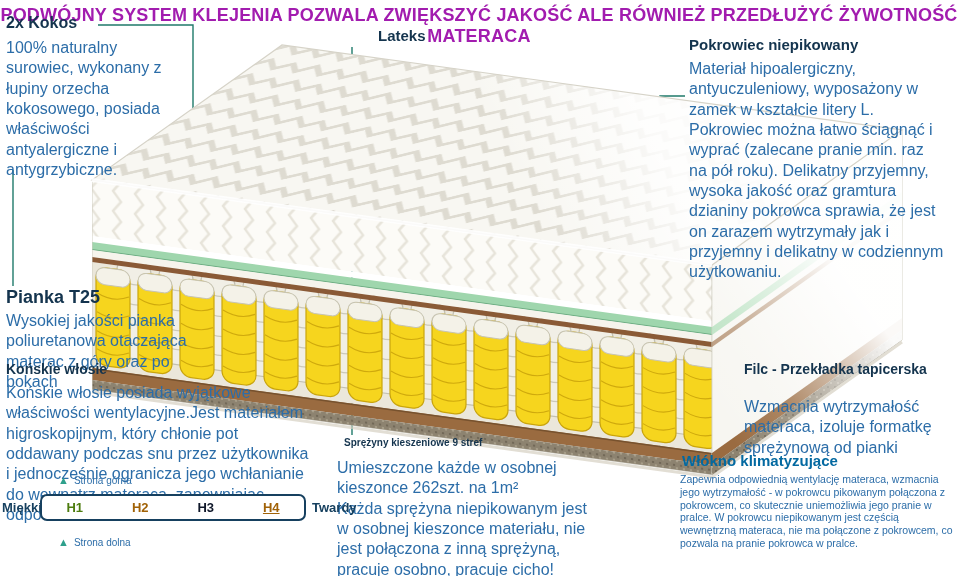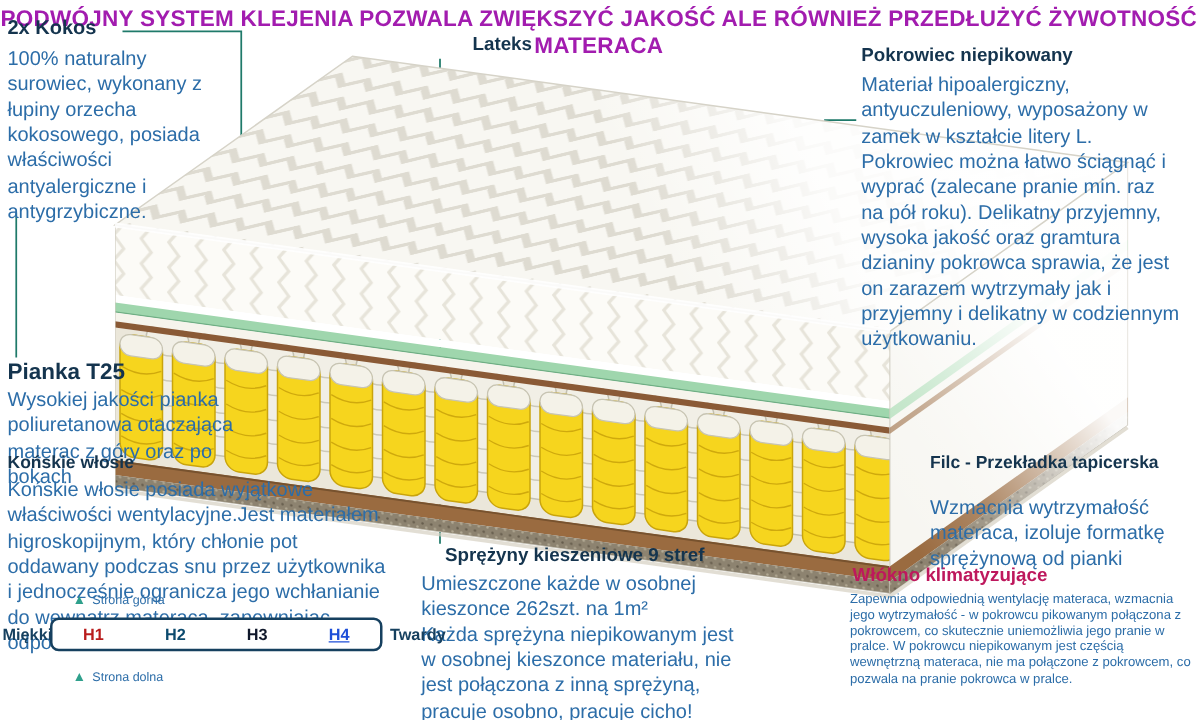--- a/index.html
+++ b/index.html
@@ -4,21 +4,21 @@
 <style>
   *{margin:0;padding:0;box-sizing:border-box}
   html,body{width:958px;height:576px}
   body{font-family:"Liberation Sans",sans-serif;background:#ffffff;overflow:hidden}
   .canvas{position:relative;width:958px;height:576px;background:#ffffff;overflow:hidden}
   .art{position:absolute;left:0;top:0}
   .header{position:absolute;top:5px;left:0;right:0;text-align:center;
           font-size:18px;font-weight:bold;color:#a21caf;letter-spacing:.2px}
   .title{position:absolute;font-weight:bold;color:#14344e;line-height:1.1}
   .body{position:absolute;color:#2c6da8;font-size:16px;line-height:1.27;white-space:pre-line}
-  .teal{color:#be185d}
+  .teal{color:#0369a1}
   .firm-note{position:absolute;display:flex;gap:5px;align-items:center;font-size:10px;color:#2c6da8}
   .arr{color:#2fa08c;font-size:11px;line-height:1}
   .firm-side{position:absolute;font-weight:bold;font-size:13px;color:#16405f}
   .firm-box{position:absolute;display:flex;align-items:center;border:2px solid #16405f;border-radius:7px;background:#ffffff}
   .lvl{flex:1;text-align:center;font-weight:bold;font-size:13px}
 </style>
 </head>
 <body>
 
 <div class="canvas">
@@ -149,43 +149,43 @@
   <div class="body" style="left:6px;top:38px;width:178px">100% naturalny surowiec, wykonany z łupiny orzecha kokosowego, posiada właściwości antyalergiczne i antygrzybiczne.</div>
 
   <div class="title" style="left:6px;top:288px;font-size:18px">Pianka T25</div>
   <div class="body" style="left:6px;top:311px;width:196px">Wysokiej jakości pianka poliuretanowa otaczająca materac z góry oraz po bokach</div>
 
   <div class="title" style="left:6px;top:362px;font-size:14px">Końskie włosie</div>
   <div class="body" style="left:6px;top:383px;width:308px">Końskie włosie posiada wyjątkowe właściwości wentylacyjne.Jest materiałem higroskopijnym, który chłonie pot oddawany podczas snu przez użytkownika i jednocześnie ogranicza jego wchłanianie do wewnątrz materaca, zapewniając odpowiedni mikroklimat.</div>
 
   <div class="title" style="left:378px;top:28px;font-size:15px">Lateks</div>
 
-  <div class="title" style="left:356px;top:437px;font-size:15px">Sprężyny kieszeniowe 9 stref</div>
+  <div class="title" style="left:344px;top:437px;font-size:10px">Sprężyny kieszeniowe 9 stref</div>
   <div class="body" style="left:337px;top:458px;width:250px">Umieszczone każde w osobnej kieszonce 262szt. na 1m²
 Każda sprężyna niepikowanym jest w osobnej kieszonce materiału, nie jest połączona z inną sprężyną, pracuje osobno, pracuje cicho!</div>
 
   <div class="title" style="left:689px;top:37px;font-size:15px">Pokrowiec niepikowany</div>
   <div class="body" style="left:689px;top:59px;width:256px">Materiał hipoalergiczny, antyuczuleniowy, wyposażony w zamek w kształcie litery L. Pokrowiec można łatwo ściągnąć i wyprać (zalecane pranie min. raz na pół roku). Delikatny przyjemny, wysoka jakość oraz gramtura dzianiny pokrowca sprawia, że jest on zarazem wytrzymały jak i przyjemny i delikatny w codziennym użytkowaniu.</div>
 
   <div class="title" style="left:744px;top:362px;font-size:14px;width:200px">Filc - Przekładka tapicerska</div>
   <div class="body" style="left:744px;top:397px;width:206px">Wzmacnia wytrzymałość materaca, izoluje formatkę sprężynową od pianki</div>
 
   <div class="title teal" style="left:682px;top:453px;font-size:15px">Włókno klimatyzujące</div>
   <div class="body" style="left:680px;top:473px;width:276px;font-size:10.5px;line-height:1.22">Zapewnia odpowiednią wentylację materaca, wzmacnia jego wytrzymałość - w pokrowcu pikowanym połączona z pokrowcem, co skutecznie uniemożliwia jego pranie w pralce. W pokrowcu niepikowanym jest częścią wewnętrzną materaca, nie ma połączone z pokrowcem, co pozwala na pranie pokrowca w pralce.</div>
 
   <div class="firm-note" style="left:58px;top:475px">
     <span class="arr">▲</span>
     <span>Strona górna</span>
   </div>
   <div class="firm-side" style="left:2px;top:500px">Miękki</div>
   <div class="firm-box" style="left:40px;top:494px;width:266px;height:27px">
-    <span class="lvl" style="color: #b91c1c;">H1</span>
-    <span class="lvl" style="color: #0c4a6e;">H2</span>
+    <span class="lvl" style="color: #4d7c0f;">H1</span>
+    <span class="lvl" style="color: #a16207;">H2</span>
     <span class="lvl" style="color: #0f172a;">H3</span>
-    <span class="lvl" style="color: #1d4ed8; text-decoration: underline;">H4</span>
+    <span class="lvl" style="color: #a16207; text-decoration: underline;">H4</span>
   </div>
   <div class="firm-side" style="left:312px;top:500px">Twardy</div>
   <div class="firm-note" style="left:58px;top:537px">
     <span class="arr">▲</span>
     <span>Strona dolna</span>
   </div>
 
 </div>
 
 </body></html>

